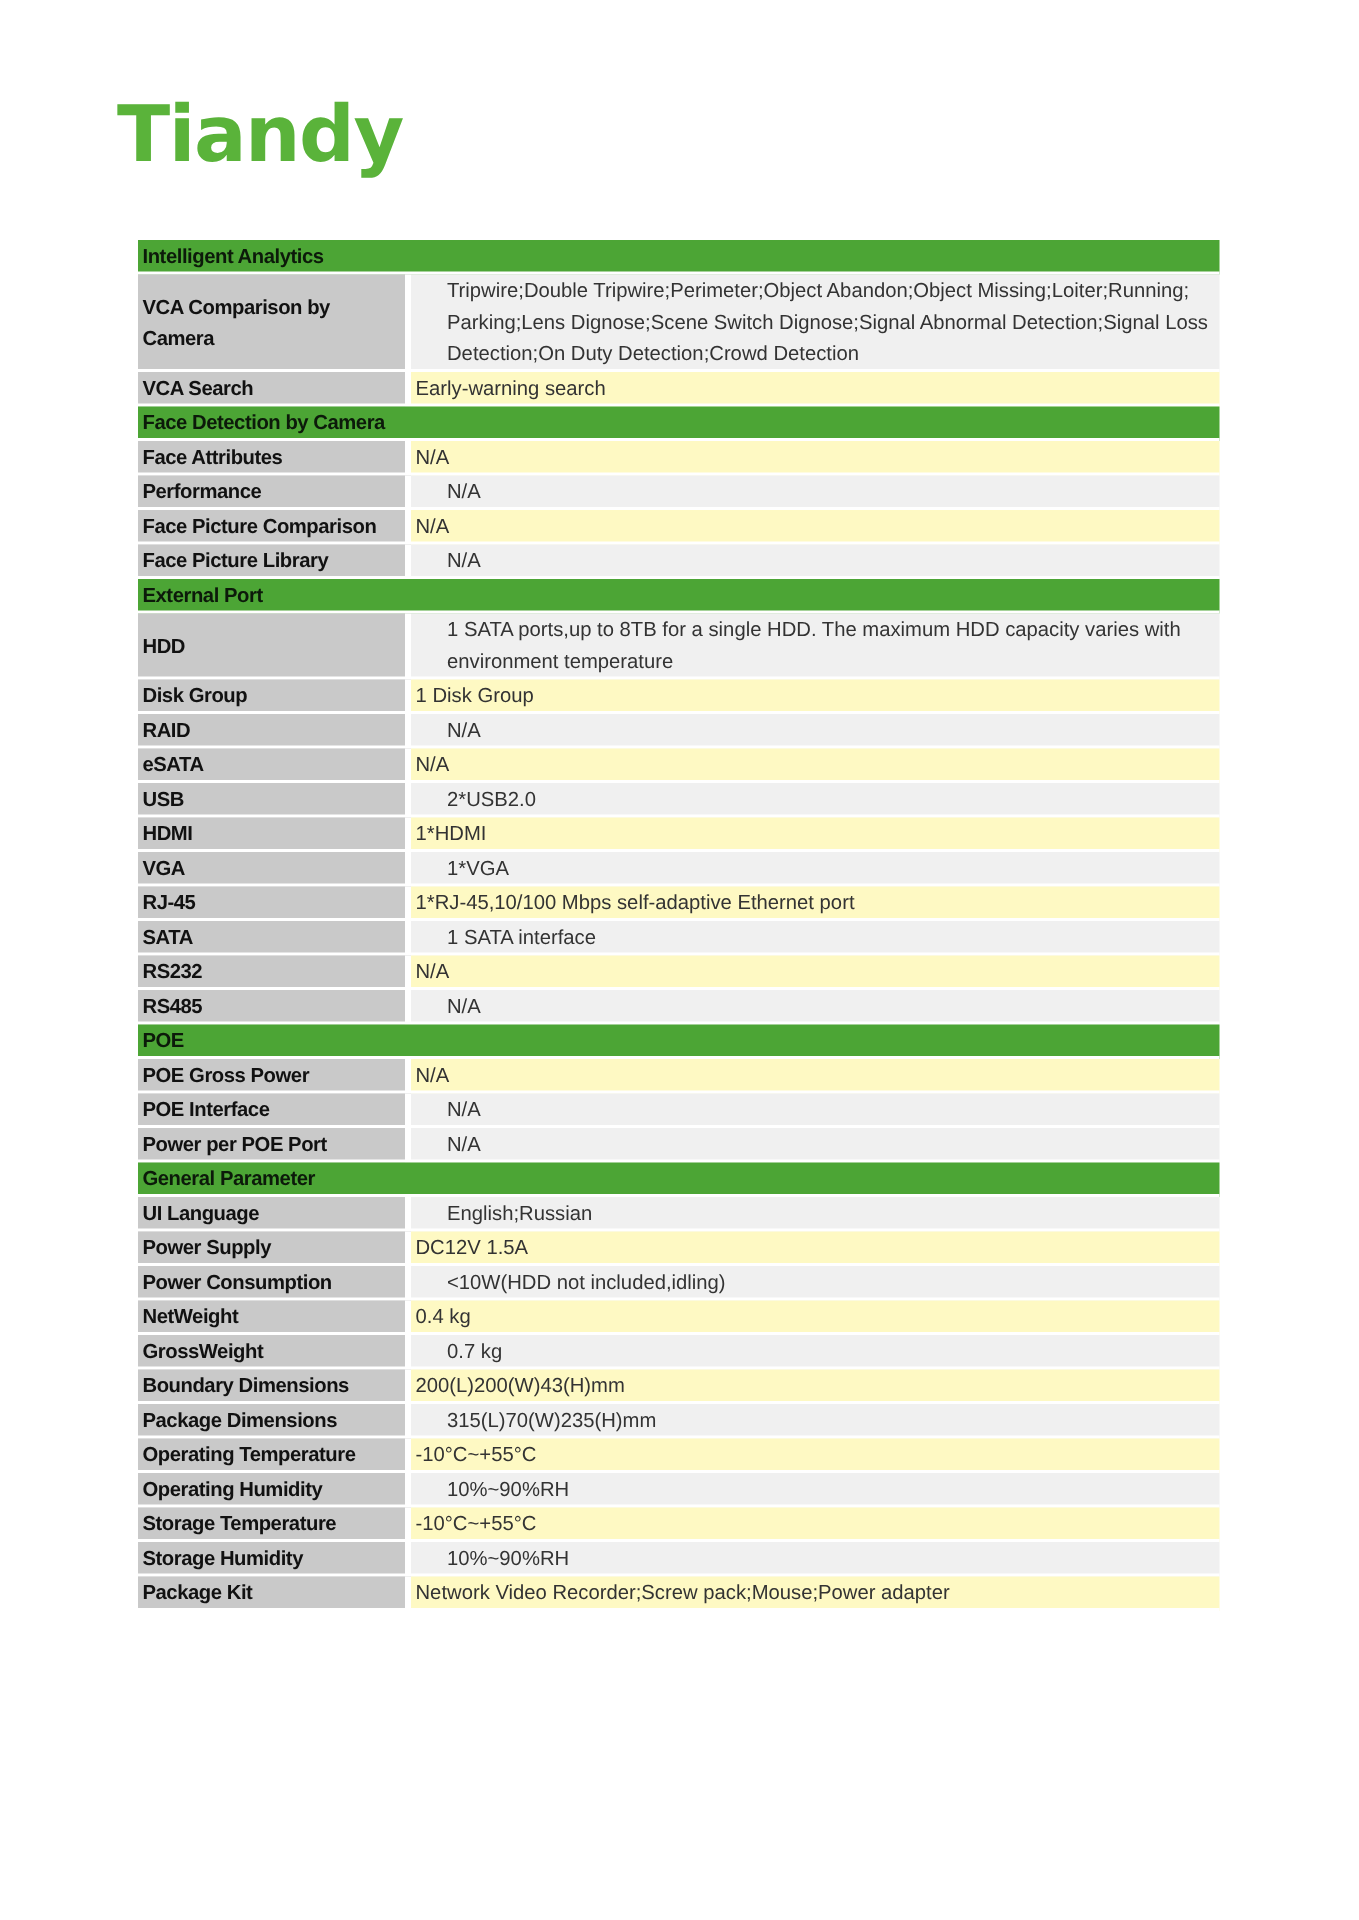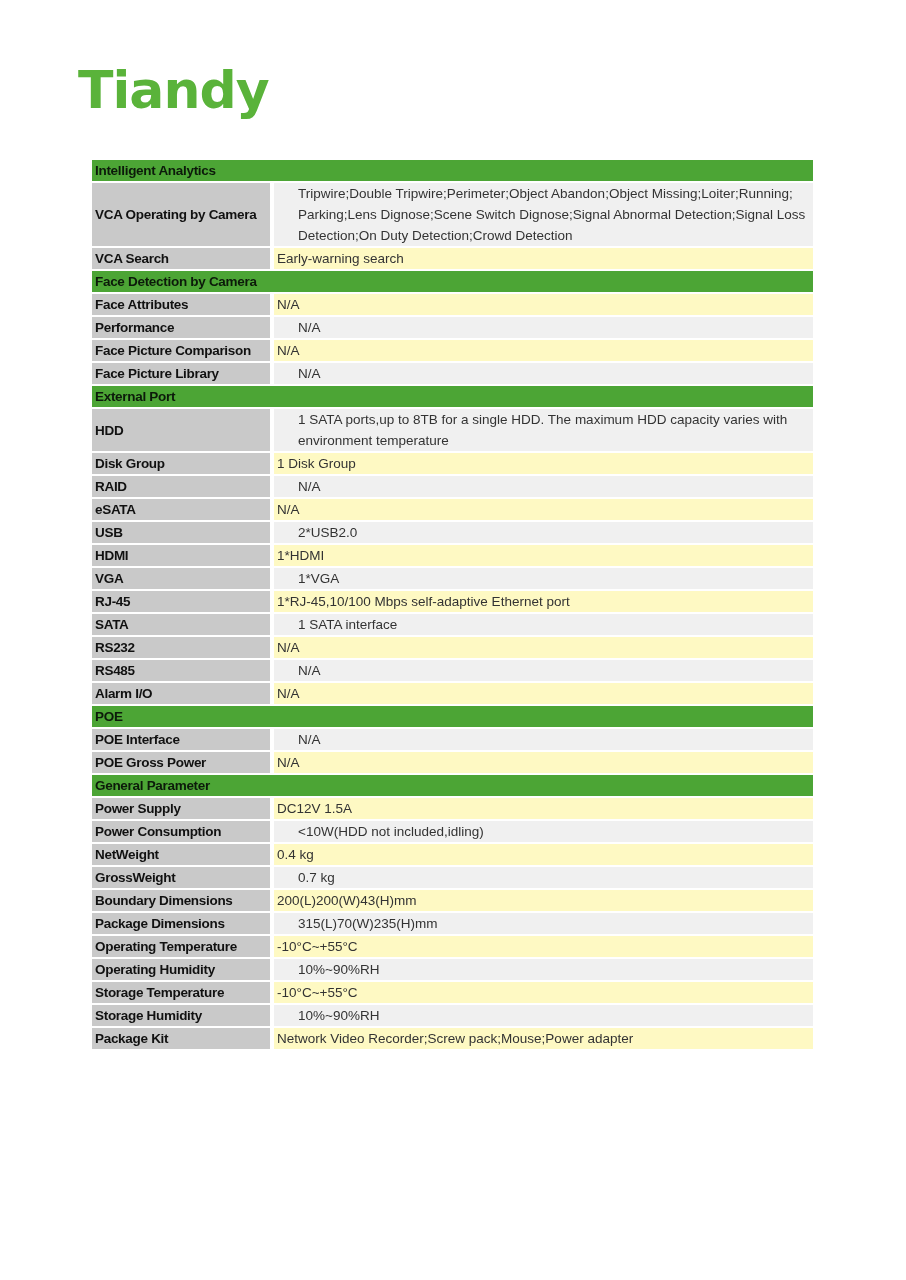--- a/index.html
+++ b/index.html
@@ -17,21 +17,21 @@
 <body>
 
 <div class="logo">Tiandy</div>
 
 <table class="spec-table">
   <tbody id="spec-body">
       <tr class="section">
         <td colspan="2">Intelligent Analytics</td>
       </tr>
       <tr class="row shade">
-        <td class="label">VCA Operating by Camera</td>
+        <td class="label">VCA Comparison by Camera</td>
         <td class="value">Tripwire;Double Tripwire;Perimeter;Object Abandon;Object Missing;Loiter;Running; Parking;Lens Dignose;Scene Switch Dignose;Signal Abnormal Detection;Signal Loss Detection;On Duty Detection;Crowd Detection</td>
       </tr>
       <tr class="row plain">
         <td class="label">VCA Search</td>
         <td class="value">Early-warning search</td>
       </tr>
       <tr class="section">
         <td colspan="2">Face Detection by Camera</td>
       </tr>
       <tr class="row plain">
@@ -90,37 +90,41 @@
         <td class="value">1 SATA interface</td>
       </tr>
       <tr class="row plain">
         <td class="label">RS232</td>
         <td class="value">N/A</td>
       </tr>
       <tr class="row shade">
         <td class="label">RS485</td>
         <td class="value">N/A</td>
       </tr>
-      <tr class="row plain">
-        <td class="label">Alarm I/O</td>
-        <td class="value">N/A</td>
-      </tr>
       <tr class="section">
         <td colspan="2">POE</td>
+      </tr>
+      <tr class="row plain">
+        <td class="label">POE Gross Power</td>
+        <td class="value">N/A</td>
       </tr>
       <tr class="row shade">
         <td class="label">POE Interface</td>
         <td class="value">N/A</td>
       </tr>
-      <tr class="row plain">
-        <td class="label">POE Gross Power</td>
+      <tr class="row shade">
+        <td class="label">Power per POE Port</td>
         <td class="value">N/A</td>
       </tr>
       <tr class="section">
         <td colspan="2">General Parameter</td>
+      </tr>
+      <tr class="row shade">
+        <td class="label">UI Language</td>
+        <td class="value">English;Russian</td>
       </tr>
       <tr class="row plain">
         <td class="label">Power Supply</td>
         <td class="value">DC12V 1.5A</td>
       </tr>
       <tr class="row shade">
         <td class="label">Power Consumption</td>
         <td class="value">&lt;10W(HDD not included,idling)</td>
       </tr>
       <tr class="row plain">

